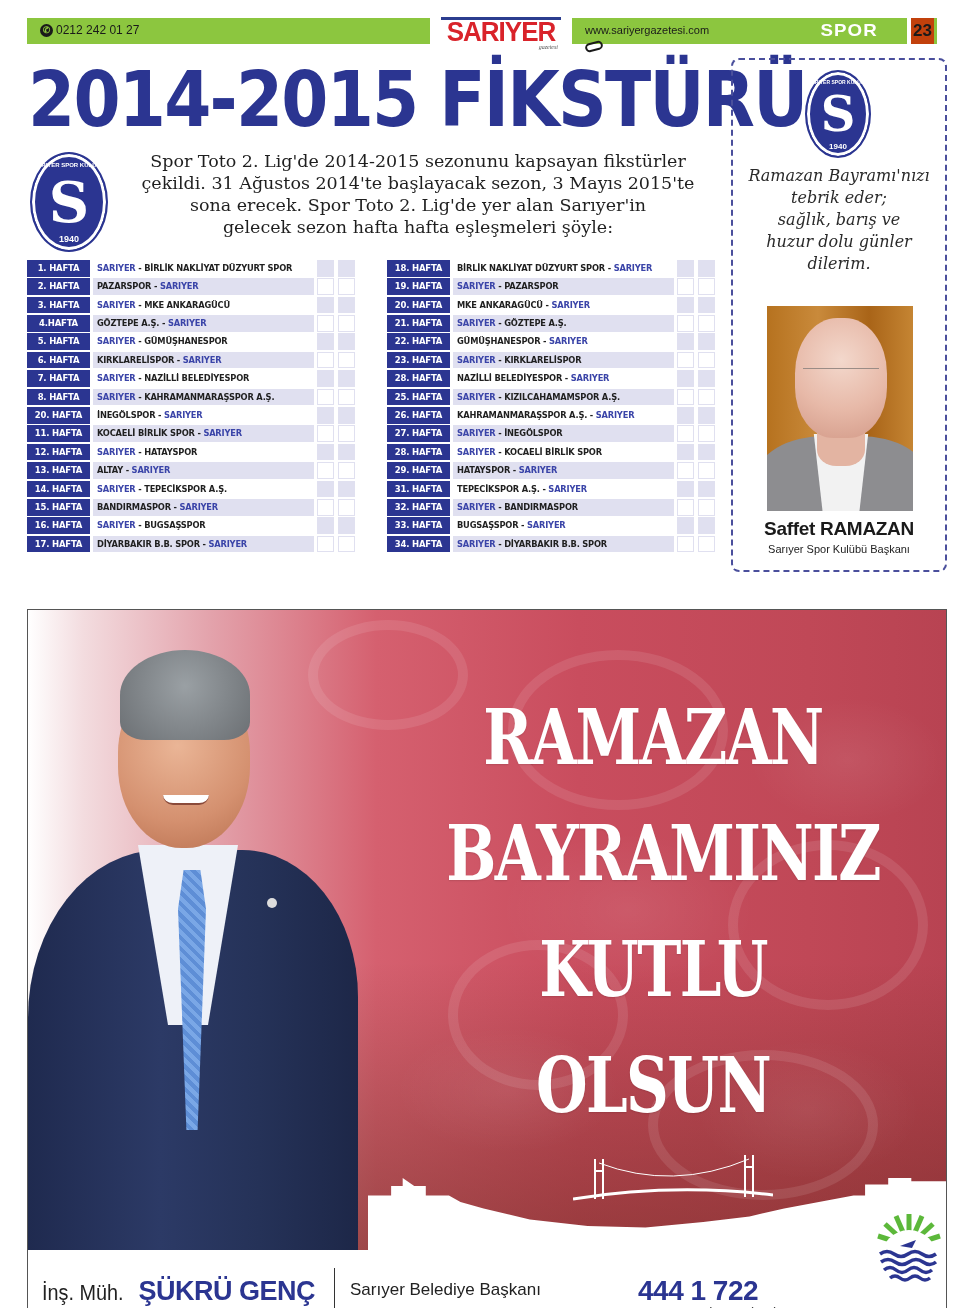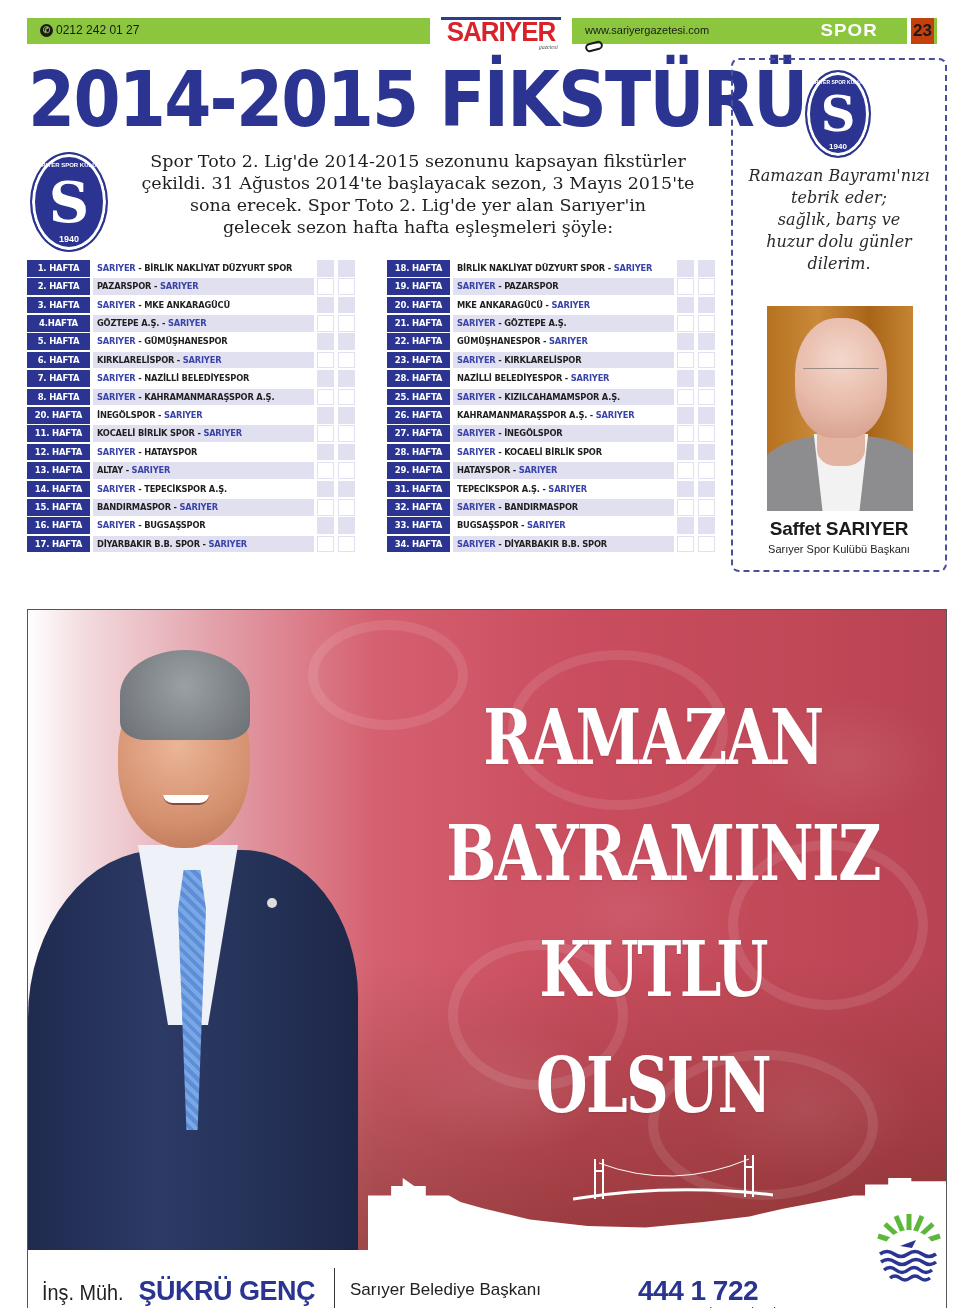--- a/index.html
+++ b/index.html
@@ -343,21 +343,21 @@
     <div>huzur dolu günler</div>
     <div>dilerim.</div>
   </div>
   <div class="portrait">
     <div class="jacket"></div>
     <div class="shirt"></div>
     <div class="neck"></div>
     <div class="head"></div>
     <div class="glasses"></div>
   </div>
-  <div class="name">Saffet SARIYER</div>
+  <div class="name">Saffet RAMAZAN</div>
   <div class="role">Sarıyer Spor Kulübü Başkanı</div>
 </div>
 
 <div class="ad">
   <div class="ad-bg">
     <div class="swirl" style="left:480px; top:40px; width:220px; height:160px;"></div>
     <div class="swirl" style="left:700px; top:230px; width:200px; height:170px;"></div>
     <div class="swirl" style="left:420px; top:330px; width:180px; height:150px;"></div>
     <div class="swirl" style="left:620px; top:440px; width:230px; height:150px;"></div>
     <div class="swirl" style="left:280px; top:10px; width:160px; height:110px;"></div>

